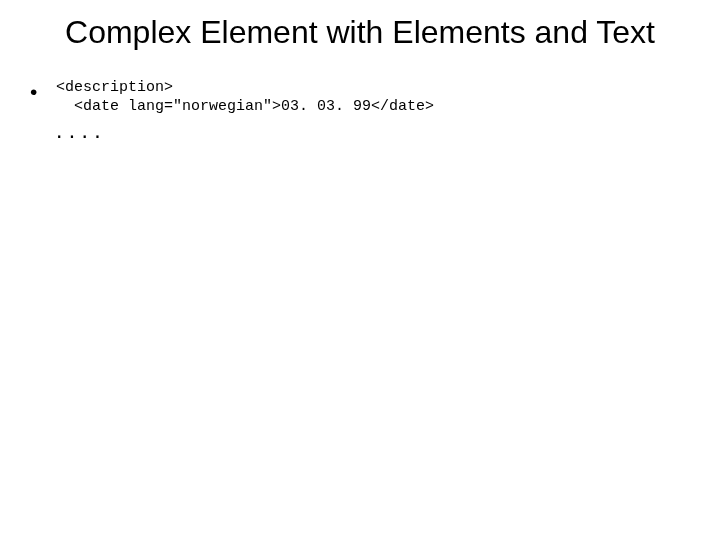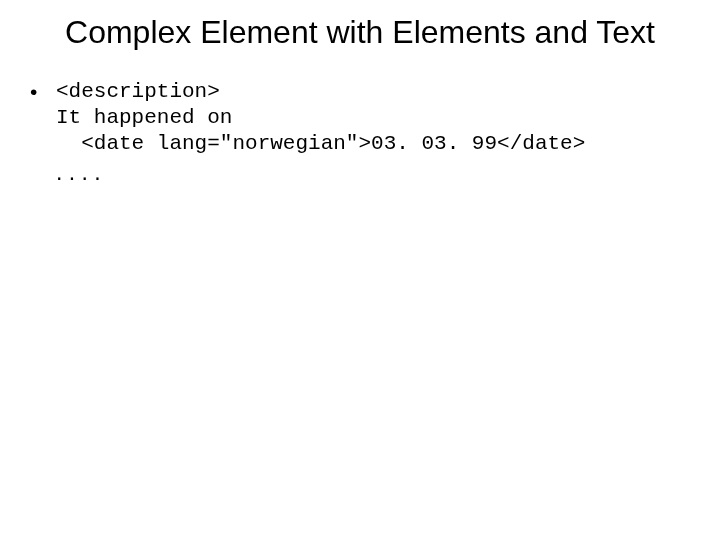--- a/index.html
+++ b/index.html
@@ -37,40 +37,39 @@
     flex: 0 0 26px;
     font-size: 21px;
     line-height: 1.2;
     text-align: left;
   }
   .content {
     flex: 1;
   }
   .mono {
     font-family: "Courier New", Courier, monospace;
-    font-size: 21px;
+    font-size: 15px;
     line-height: 1.25;
     white-space: pre;
   }
   .sans {
     font-family: Arial, Helvetica, sans-serif;
     font-size: 23px;
     line-height: 1.25;
   }
 </style>
 </head>
 <body>
 
 <div class="slide">
   <h1 class="title">Complex Element with Elements and Text</h1>
 
   <div class="body">
     <div class="bullet-row">
       <div class="bullet">•</div>
       <div class="content">
         <div class="mono">&lt;description&gt;</div>
-        <div class="mono">It happened on</div>
         <div class="mono">  &lt;date lang="norwegian"&gt;03. 03. 99&lt;/date&gt;</div>
         <div class="sans">. . . .</div>
       </div>
     </div>
   </div>
 </div>
 
 </body></html>

